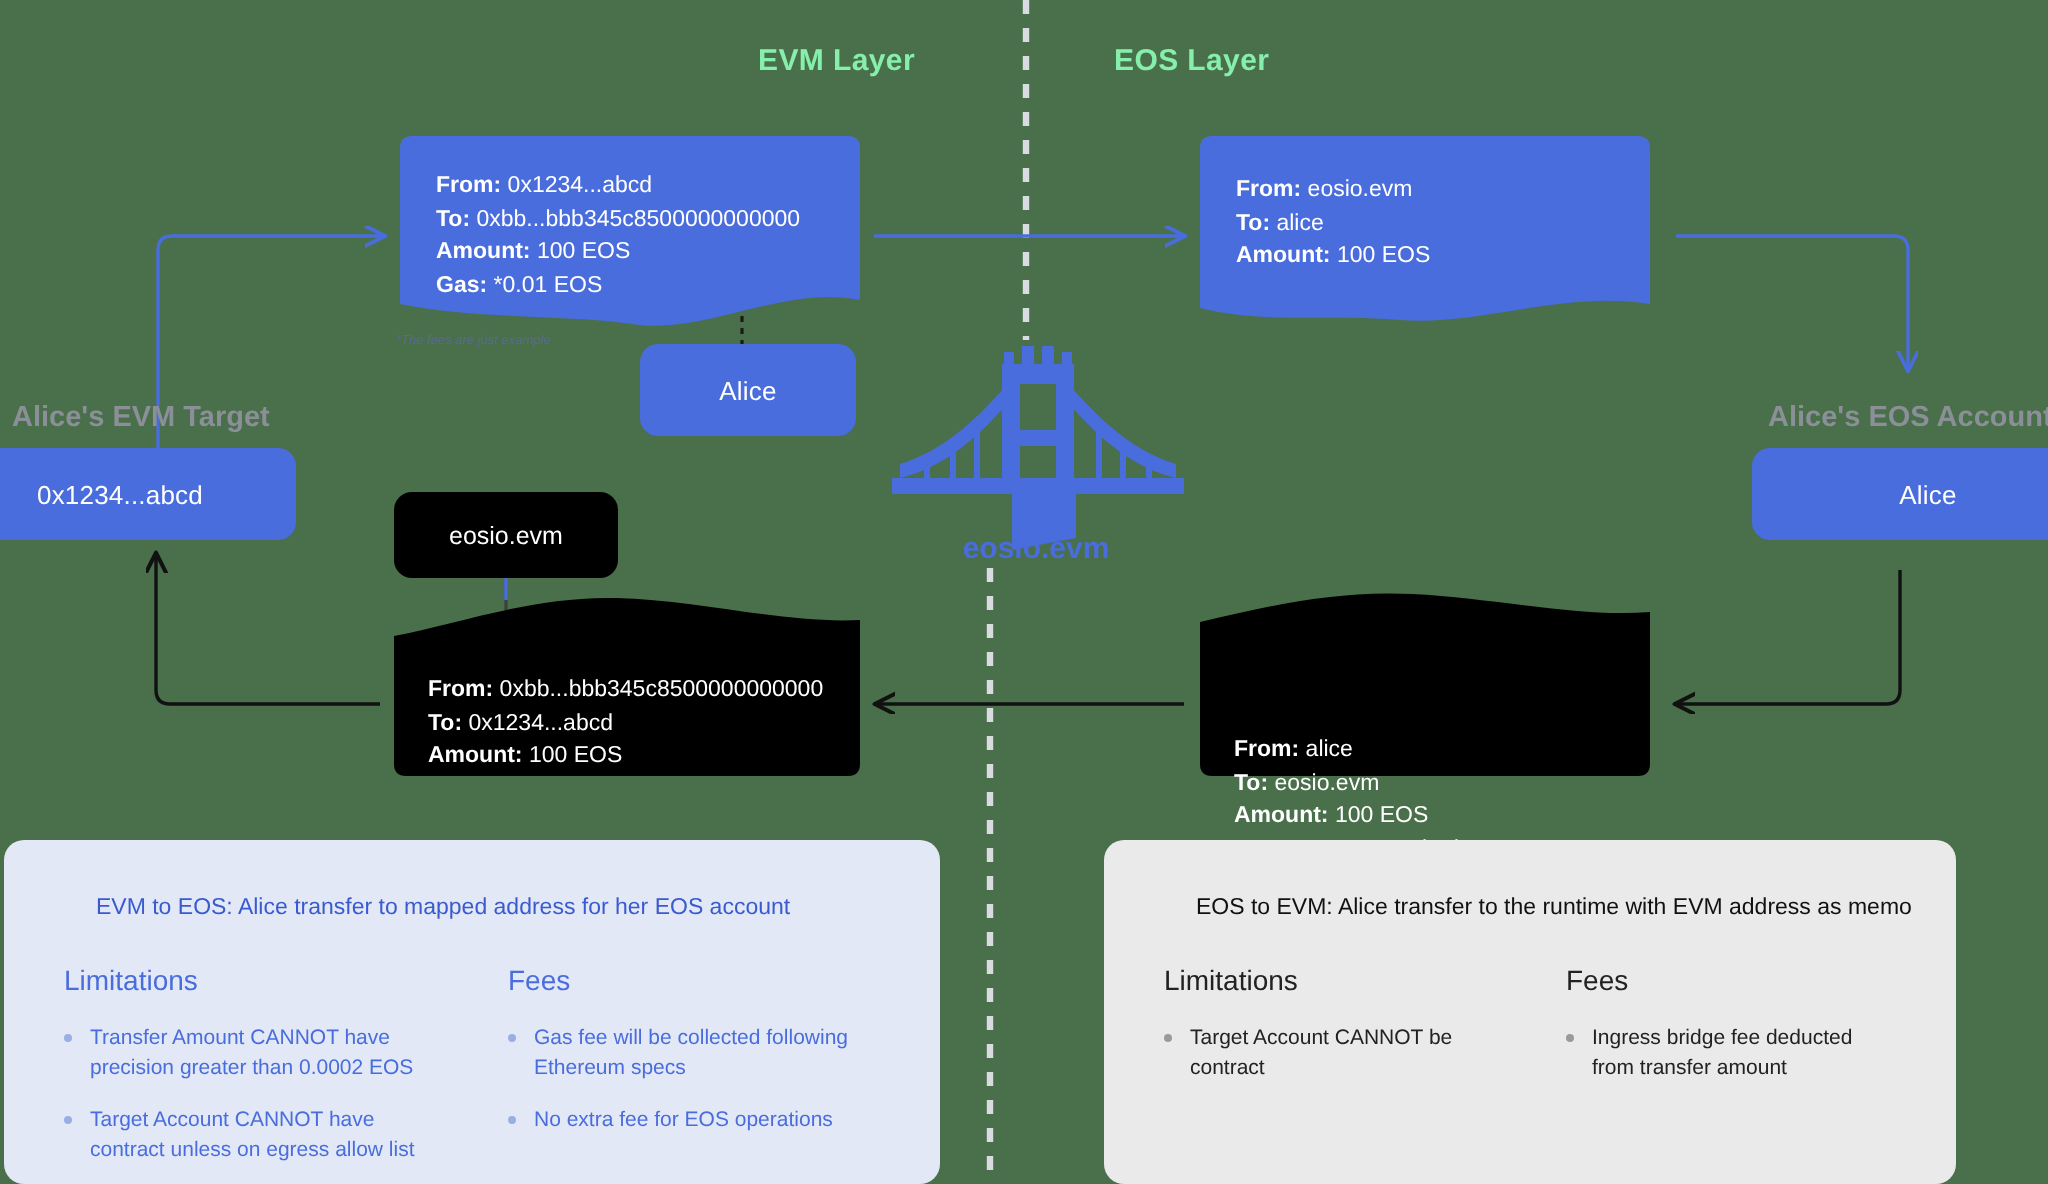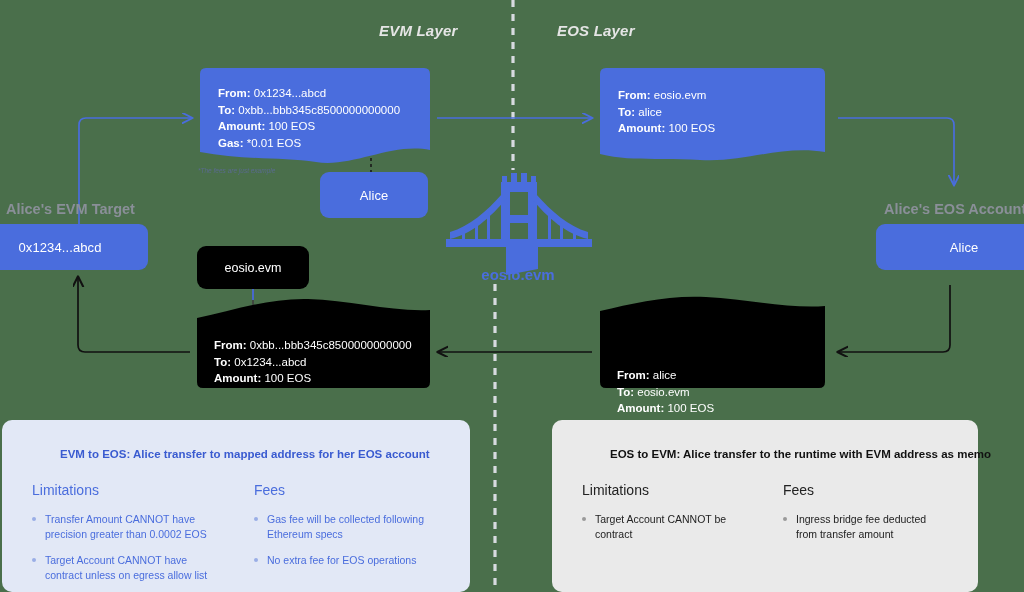--- a/index.html
+++ b/index.html
@@ -24,26 +24,25 @@
     position: absolute;
     left: 0; top: 0;
     width: 1024px;
     height: 592px;
     pointer-events: none;
   }
 
   
   .layer-label {
     position: absolute;
-    color: #e5e5e5;
+    color: #86efac;
     font-size: 15px;
     font-weight: 700;
     letter-spacing: .2px;
     white-space: nowrap;
-    font-style: italic;
   }
   #evm-layer-label { left: 379px; top: 22px; }
   #eos-layer-label { left: 557px; top: 22px; }
 
   
   .account-label {
     position: absolute;
     color: #8a8f98;
     font-size: 14.5px;
     font-weight: 700;
@@ -148,22 +147,22 @@
     width: 468px;
     background: #e2e8f6;
   }
   #panel-eos-to-evm {
     left: 552px;
     width: 426px;
     background: #eaeaea;
   }
   .panel-title {
     font-size: 11.5px;
-    font-weight: 700;
-    margin: 0 0 22px 12px;
+    font-weight: 400;
+    margin: 0 0 22px 0;
     white-space: nowrap;
     padding-left: 16px;
   }
   #panel-evm-to-eos .panel-title { color: #3a5bd0; }
   #panel-eos-to-evm .panel-title { color: #111111; }
 
   .panel-cols {
     display: flex;
     gap: 36px;
   }

